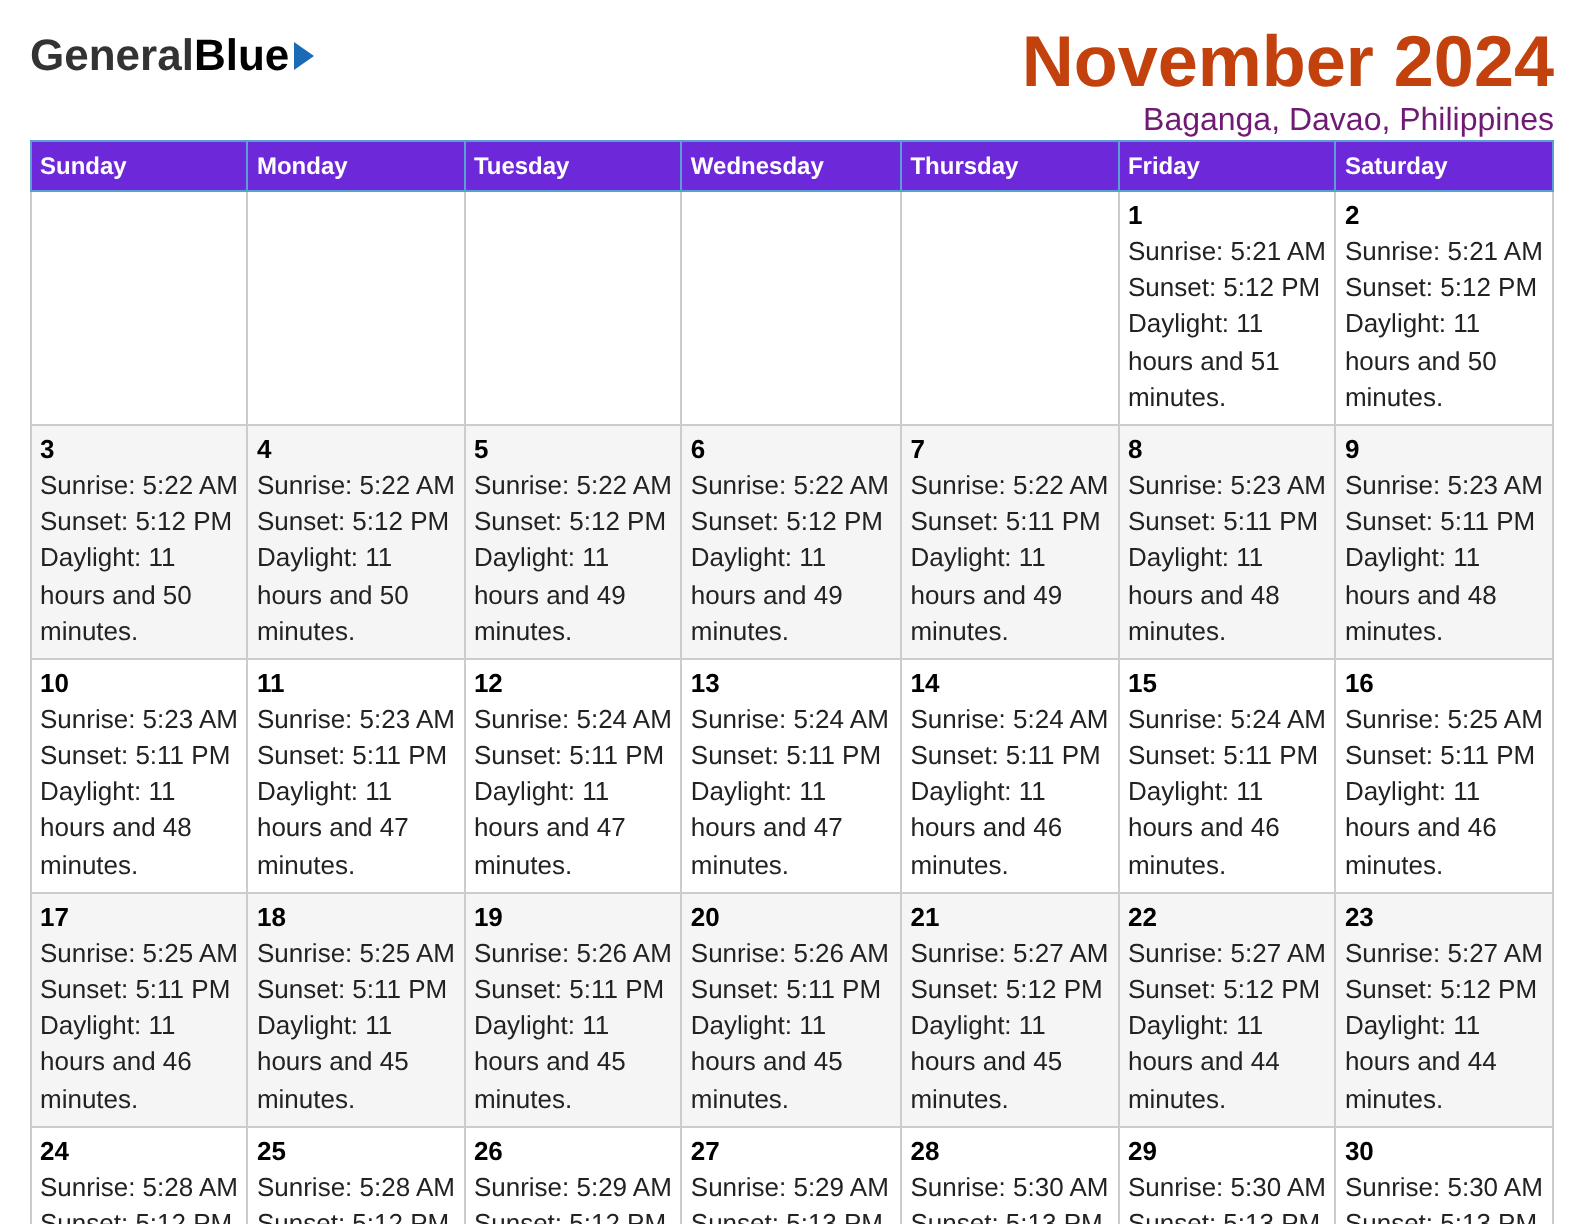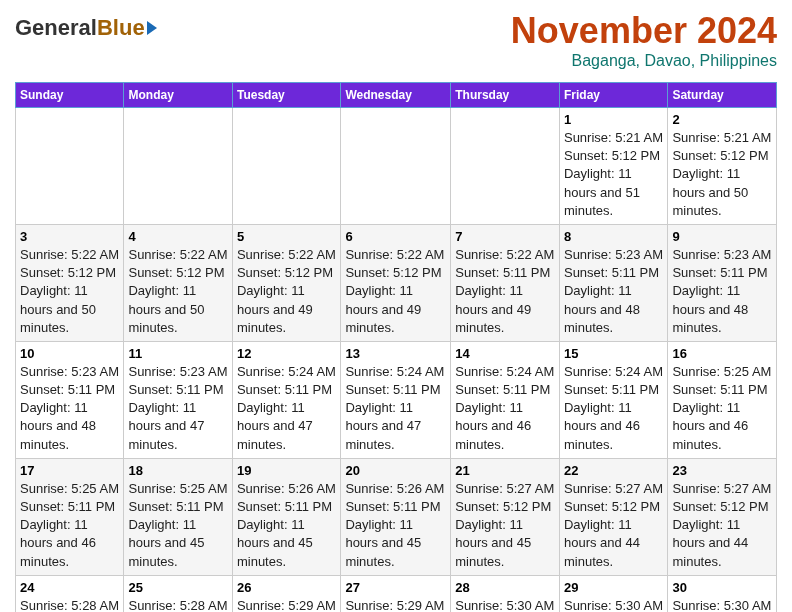--- a/index.html
+++ b/index.html
@@ -7,55 +7,55 @@
       font-family: Arial, sans-serif;
       background: #fff;
       width: 792px;
       min-height: 612px;
       padding: 10px 15px;
     }
     .header {
       display: flex;
       justify-content: space-between;
       align-items: flex-start;
-      margin-bottom: 12px;
+      margin-bottom: 0;
     }
     .logo {
       display: flex;
       flex-direction: column;
       align-items: flex-start;
       margin-top: 5px;
     }
     .logo-text {
       display: flex;
       align-items: center;
       font-size: 22px;
       font-weight: bold;
       color: #333;
     }
     .logo-general { color: #333; }
-    .logo-blue { color: #a16207; }
+    .logo-blue { color: #000000; }
     .logo-arrow {
       width: 0; height: 0;
       border-left: 10px solid #1a6ab5;
       border-top: 7px solid transparent;
       border-bottom: 7px solid transparent;
       display: inline-block;
       margin-left: 2px;
     }
     .title-block { text-align: right; }
     .title-block h1 {
       font-size: 36px;
       font-weight: bold;
       color: #c2410c;
     }
     .title-block h2 {
       font-size: 16px;
       font-weight: normal;
-      color: #0f766e;
+      color: #701a75;
     }
     table {
       width: 100%;
       border-collapse: collapse;
       font-size: 11px;
     }
     thead tr th {
       background-color: #6d28d9;
       color: #fff;
       padding: 5px 4px;

